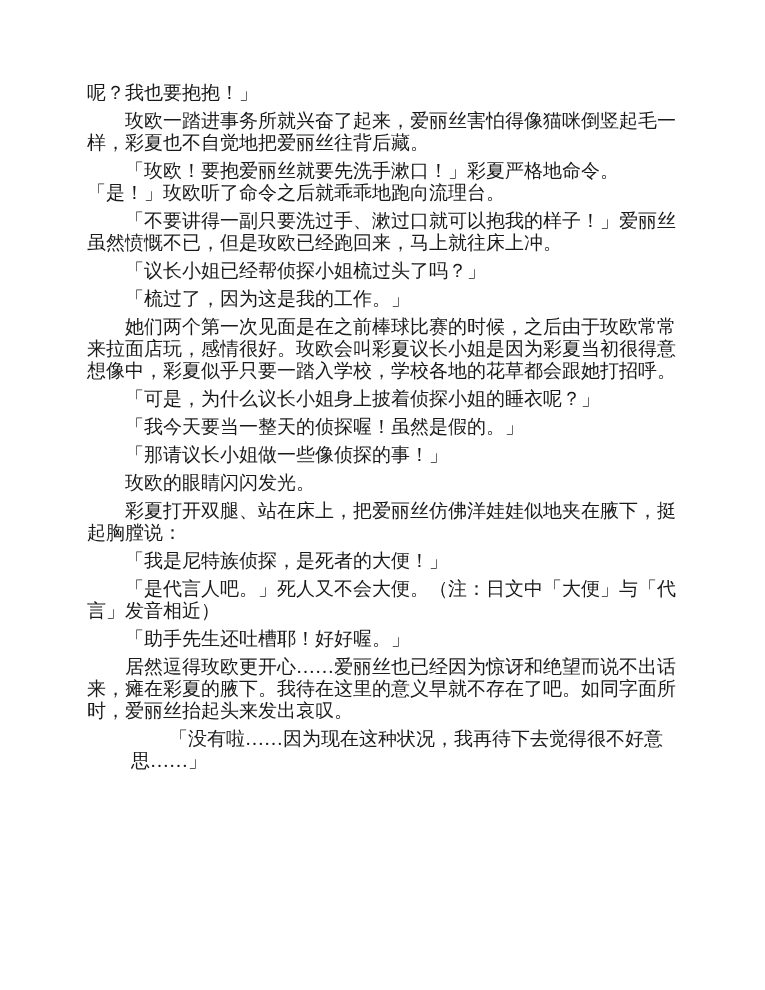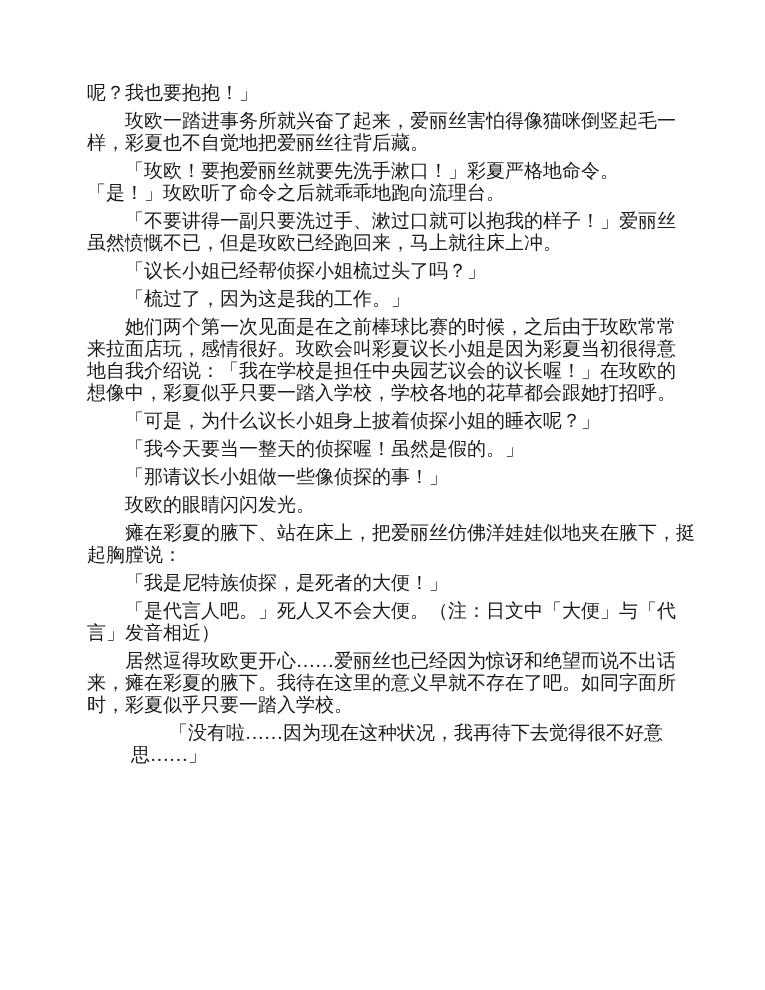--- a/index.html
+++ b/index.html
@@ -61,49 +61,51 @@
       </div>
       <div class="para">
         <div class="line">　　「议长小姐已经帮侦探小姐梳过头了吗？」</div>
       </div>
       <div class="para">
         <div class="line">　　「梳过了，因为这是我的工作。」</div>
       </div>
       <div class="para">
         <div class="line">　　她们两个第一次见面是在之前棒球比赛的时候，之后由于玫欧常常</div>
         <div class="line">来拉面店玩，感情很好。玫欧会叫彩夏议长小姐是因为彩夏当初很得意</div>
-        <div class="line">地自我介绍说：「我在学校是担任中央园艺议会的议长喔！」在玫欧的</div>
         <div class="line">想像中，彩夏似乎只要一踏入学校，学校各地的花草都会跟她打招呼。</div>
       </div>
       <div class="para">
         <div class="line">　　「可是，为什么议长小姐身上披着侦探小姐的睡衣呢？」</div>
       </div>
       <div class="para">
         <div class="line">　　「我今天要当一整天的侦探喔！虽然是假的。」</div>
       </div>
       <div class="para">
         <div class="line">　　「那请议长小姐做一些像侦探的事！」</div>
       </div>
       <div class="para">
         <div class="line">　　玫欧的眼睛闪闪发光。</div>
       </div>
       <div class="para">
-        <div class="line">　　瘫在彩夏的腋下、站在床上，把爱丽丝仿佛洋娃娃似地夹在腋下，挺</div>
+        <div class="line">　　彩夏打开双腿、站在床上，把爱丽丝仿佛洋娃娃似地夹在腋下，挺</div>
         <div class="line">起胸膛说：</div>
       </div>
       <div class="para">
         <div class="line">　　「我是尼特族侦探，是死者的大便！」</div>
       </div>
       <div class="para">
         <div class="line">　　「是代言人吧。」死人又不会大便。（注：日文中「大便」与「代</div>
         <div class="line">言」发音相近）</div>
       </div>
       <div class="para">
+        <div class="line">　　「助手先生还吐槽耶！好好喔。」</div>
+      </div>
+      <div class="para">
         <div class="line">　　居然逗得玫欧更开心……爱丽丝也已经因为惊讶和绝望而说不出话</div>
         <div class="line">来，瘫在彩夏的腋下。我待在这里的意义早就不存在了吧。如同字面所</div>
-        <div class="line">时，彩夏似乎只要一踏入学校。</div>
+        <div class="line">时，爱丽丝抬起头来发出哀叹。</div>
       </div>
       <div class="para">
         <div class="line">　　「没有啦……因为现在这种状况，我再待下去觉得很不好意</div>
         <div class="line">思……」</div>
       </div>
     </main>
 </div>
 
 </body></html>

